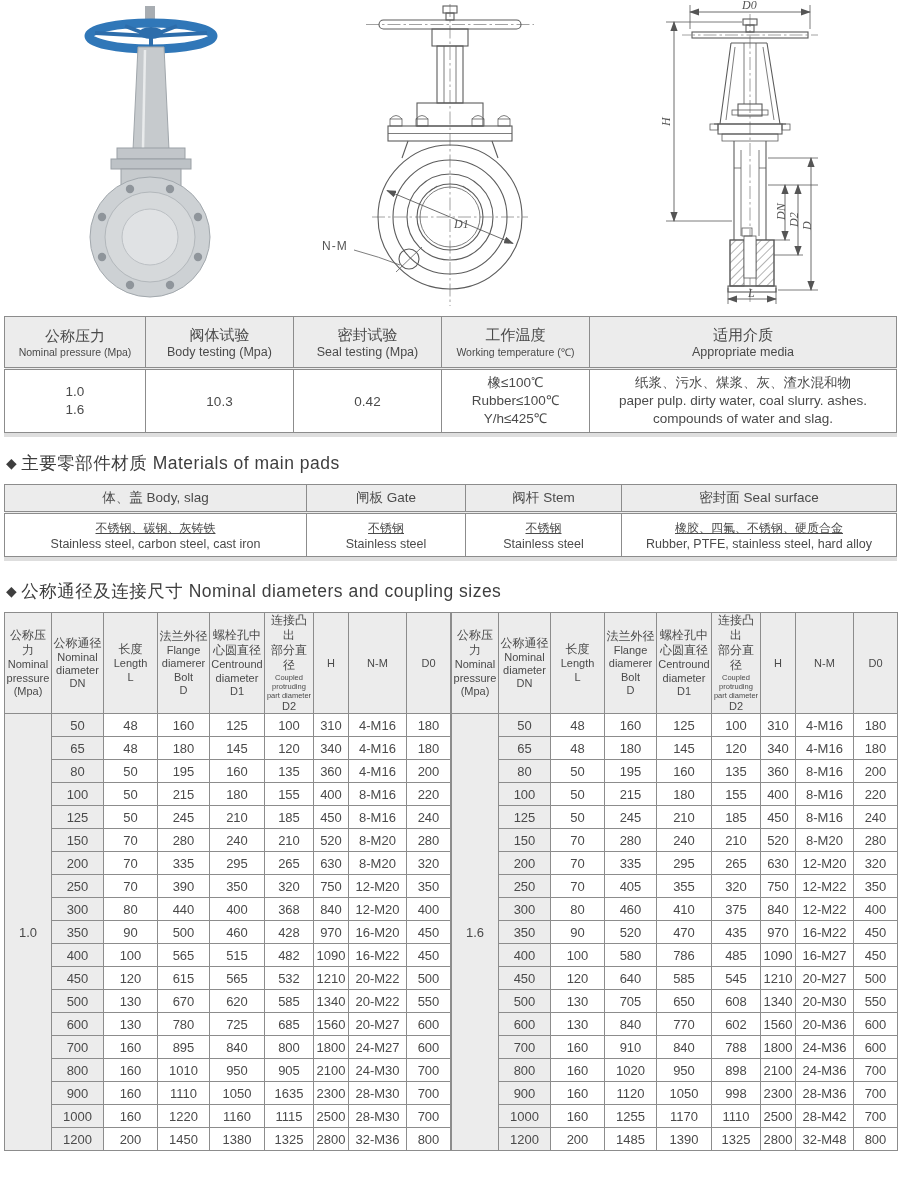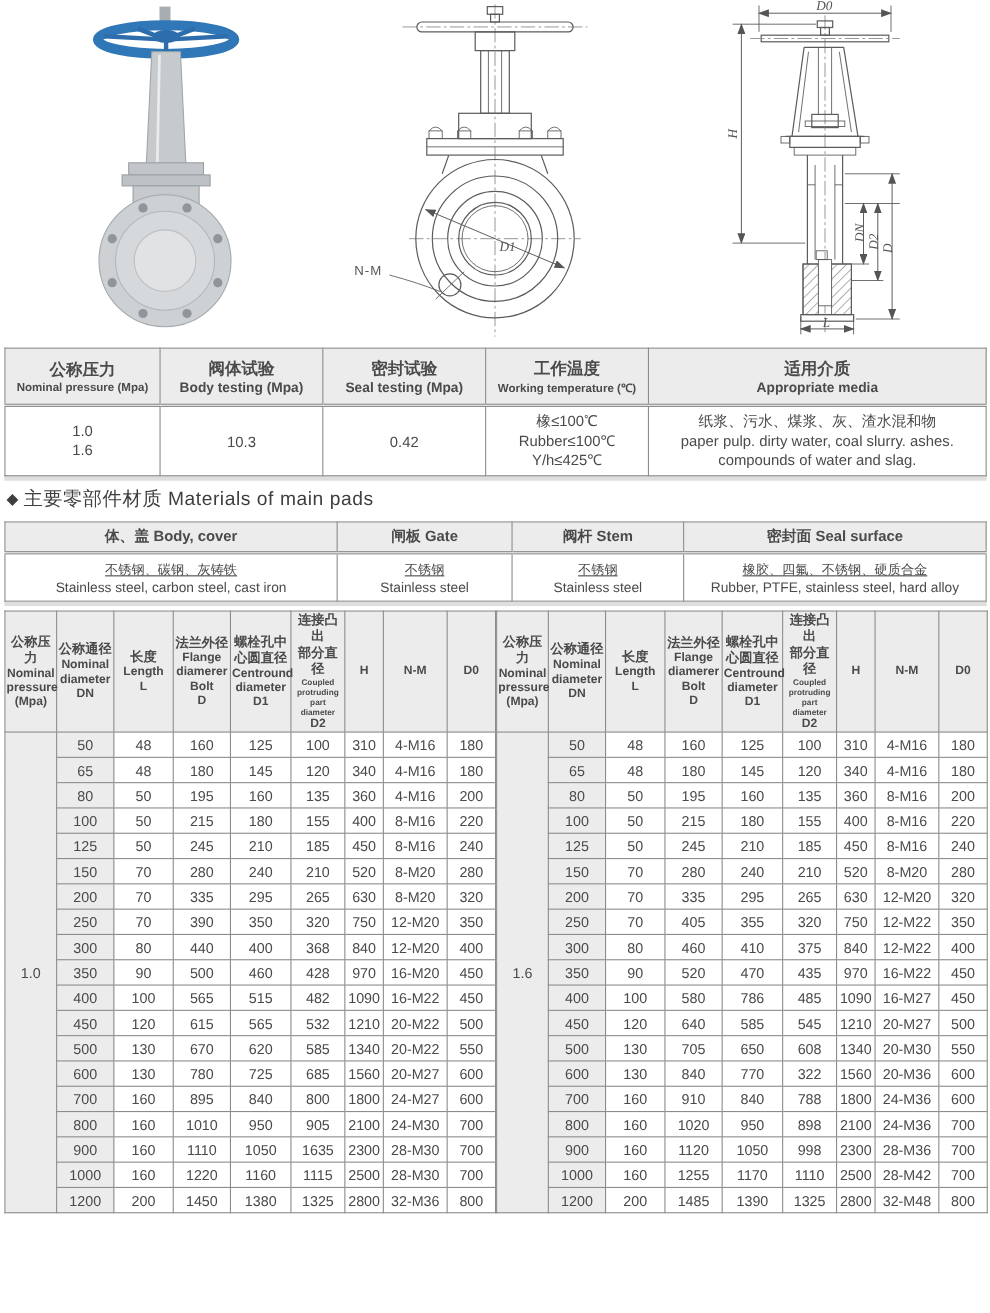--- a/index.html
+++ b/index.html
@@ -23,27 +23,27 @@
   text.dlabel { font-size:12px; fill:#555; font-style:italic; font-family:"Liberation Serif", serif; }
   text.dlabel2 { font-size:12px; fill:#555; font-family:"Liberation Sans", sans-serif; letter-spacing:1px; }
 
   
   .sec-title {
     margin:0 6px; font-size:17.5px; font-weight:400; color:#3e3e3e;
     letter-spacing:0.5px; line-height:24px;
   }
   .sec-title .bullet { font-size:14px; margin-right:4px; position:relative; top:-1px; }
   #title-performance { margin-top:18px; }
-  #title-materials   { margin-top:8px; }
+  #title-materials   { margin-top:18px; }
   #title-dimensions  { margin-top:22px; }
 
   
   table { border-collapse:collapse; table-layout:fixed; }
   th, td { border:1px solid #8c8c8c; text-align:center; vertical-align:middle; padding:0 2px; }
-  th { background:#ececec; font-weight:700; }
+  th { background:#ececec; font-weight:400; }
   .shadowed { box-shadow:0 4px 0 rgba(0,0,0,0.13); }
 
   
   .spec-table { width:892px; margin:8px 4px 0 4px; }
   .spec-table thead th { height:50px; border-bottom:3px double #8c8c8c; }
   .spec-table tbody td { height:62px; font-size:13.5px; }
   .spec-table .hz { display:block; font-size:15px; color:#4a4a4a; }
   .spec-table .he { display:block; font-size:12.5px; color:#4a4a4a; }
   .spec-table .he.small { font-size:10.5px; }
   .pre { white-space:pre-line; line-height:1.35; }
@@ -270,21 +270,21 @@
 
   <table class="mat-table shadowed">
     <colgroup>
       <col style="width:302px">
         <col style="width:159px">
         <col style="width:156px">
         <col style="width:275px">
     </colgroup>
     <thead>
       <tr>
-        <th><span>体、盖</span> <span>Body, cover</span></th>
+        <th><span>体、盖</span> <span>Body, slag</span></th>
         <th><span>闸板</span> <span>Gate</span></th>
         <th><span>阀杆</span> <span>Stem</span></th>
         <th><span>密封面</span> <span>Seal surface</span></th>
       </tr>
     </thead>
     <tbody>
       <tr>
         <td>
             <span class="vzh">不锈钢、碳钢、灰铸铁</span>
             <span class="ven">Stainless steel, carbon steel, cast iron</span>
@@ -298,20 +298,21 @@
             <span class="ven">Stainless steel</span>
           </td>
         <td>
             <span class="vzh">橡胶、四氟、不锈钢、硬质合金</span>
             <span class="ven">Rubber, PTFE, stainless steel, hard alloy</span>
           </td>
       </tr>
     </tbody>
   </table>
 
+  <h2 class="sec-title" id="title-dimensions"><span class="bullet">◆</span><span>公称通径及连接尺寸 Nominal diameters and coupling sizes</span></h2>
 
   <div class="dims-wrap">
     <table class="dims-table">
         <colgroup>
           <col style="width: 47px;">
           <col style="width: 52px;">
           <col style="width: 54px;">
           <col style="width: 52px;">
           <col style="width: 55px;">
           <col style="width: 49px;">
@@ -757,21 +758,21 @@
             <td>608</td>
             <td>1340</td>
             <td>20-M30</td>
             <td>550</td>
           </tr>
           <tr>
             <td class="dn-cell">600</td>
             <td>130</td>
             <td>840</td>
             <td>770</td>
-            <td>322</td>
+            <td>602</td>
             <td>1560</td>
             <td>20-M36</td>
             <td>600</td>
           </tr>
           <tr>
             <td class="dn-cell">700</td>
             <td>160</td>
             <td>910</td>
             <td>840</td>
             <td>788</td>

